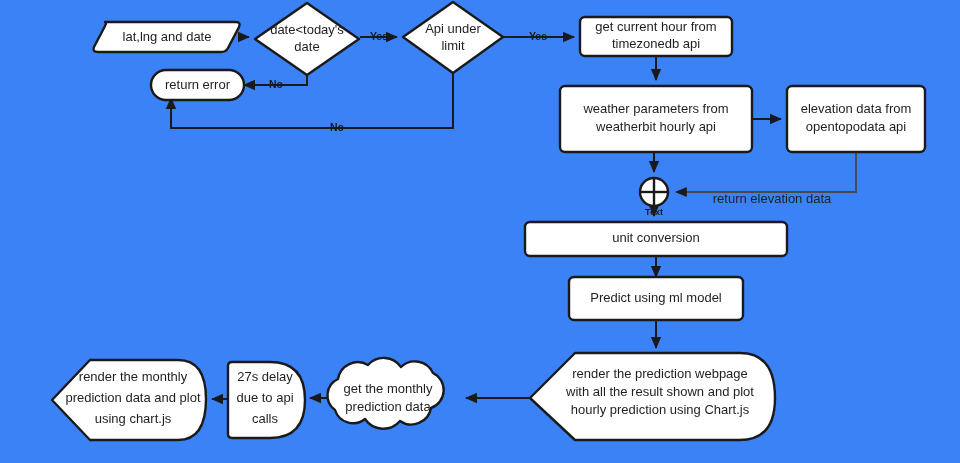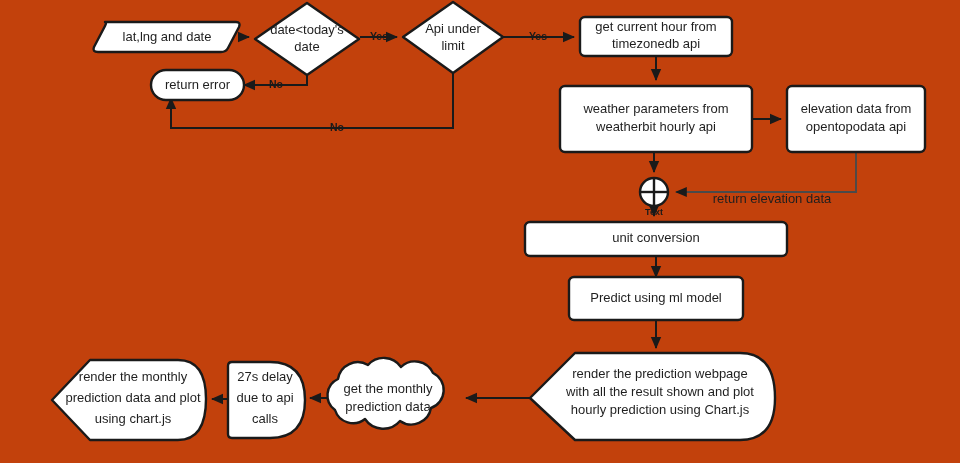--- a/index.html
+++ b/index.html
@@ -1,18 +1,18 @@
 <!DOCTYPE html>
 <html><head>
 <meta charset="utf-8">
 <style>
   html,body{margin:0;padding:0;background:#ffffff;}
   body{width:960px;height:463px;overflow:hidden;
        font-family:"Liberation Sans",sans-serif;}
-  #stage{position:relative;width:960px;height:463px;background:#c2410c;}
+  #stage{position:relative;width:960px;height:463px;background:#3b82f6;}
   svg{display:block;}
   .shape{fill:#ffffff;stroke:#1a1a1a;stroke-width:2.4;
          stroke-linejoin:round;stroke-linecap:round;}
   .junction{fill:#ffffff;stroke:#1a1a1a;stroke-width:2.4;}
   .edge{fill:none;stroke:#4a4a4a;stroke-width:1.9;}
   .edge-dark{fill:none;stroke:#1a1a1a;stroke-width:2.0;}
   .nodetext{font-family:"Liberation Sans",sans-serif;font-size:13px;
             fill:#1f1f1f;text-anchor:middle;dominant-baseline:middle;}
   .edgelabel{font-family:"Liberation Sans",sans-serif;font-size:10.5px;
              font-weight:bold;fill:#1a1a1a;text-anchor:middle;

